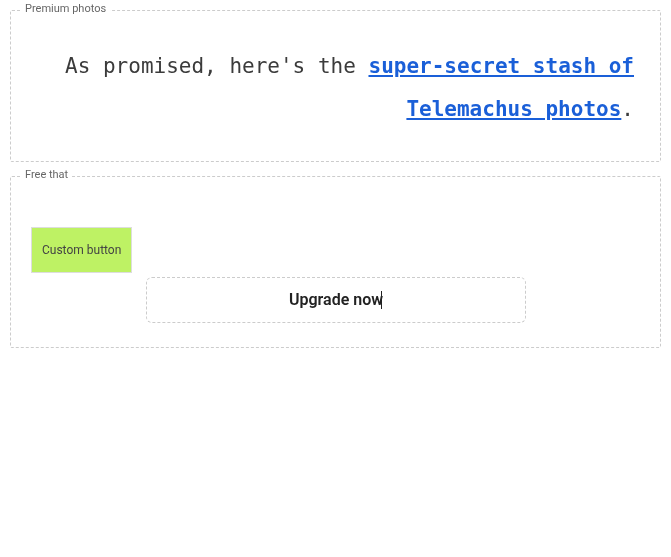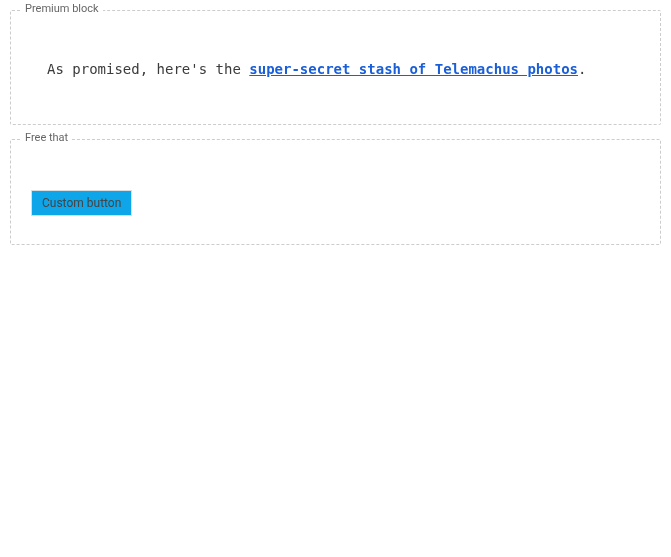--- a/index.html
+++ b/index.html
@@ -22,39 +22,40 @@
     top: -9px;
     left: 10px;
     background: #fff;
     padding: 0 4px;
     font-size: 11px;
     color: #666;
     font-family: -apple-system, BlinkMacSystemFont, "Segoe UI", Roboto, sans-serif;
   }
   .content-text {
     font-family: ui-monospace, "SF Mono", Menlo, Consolas, monospace;
-    font-size: 14px;
+    font-size: 21px;
     line-height: 2.05;
     color: #3b3b3b;
-    margin: 16px;
+    margin: 6px;
+    text-align: right;
   }
   .content-link {
     color: #1a5fd8;
     text-decoration: underline;
     font-weight: 700;
   }
   .badge {
     display: inline-block;
     border: 1px solid #ddd;
-    padding: 5px 10px;
+    padding: 15px 10px;
     font-size: 12px;
     color: #444;
     margin-top: 22px;
     margin-bottom: 4px;
-    background: #0ea5e9;
+    background: #bef264;
   }
   .button-shell {
     border: 1px dashed #ccc;
     border-radius: 6px;
     width: 380px;
     margin: 0 auto;
     padding: 12px 0;
     text-align: center;
   }
   .caret {
@@ -70,20 +71,23 @@
   .btn-text {
     font-size: 16px;
     font-weight: 600;
     color: #222;
   }
 </style>
 </head>
 <body>
 
 <div class="block">
-  <span class="block-label">Premium block</span>
+  <span class="block-label">Premium photos</span>
   <p class="content-text"><span>As promised, here's the </span><a href="#" class="content-link">super-secret stash of Telemachus photos</a><span>.</span></p>
 </div>
 
 <div class="block">
   <span class="block-label">Free that</span>
   <div class="badge">Custom button</div>
+  <div class="button-shell">
+    <span class="btn-text">Upgrade now</span><span class="caret"></span>
+  </div>
 </div>
 
 </body></html>

